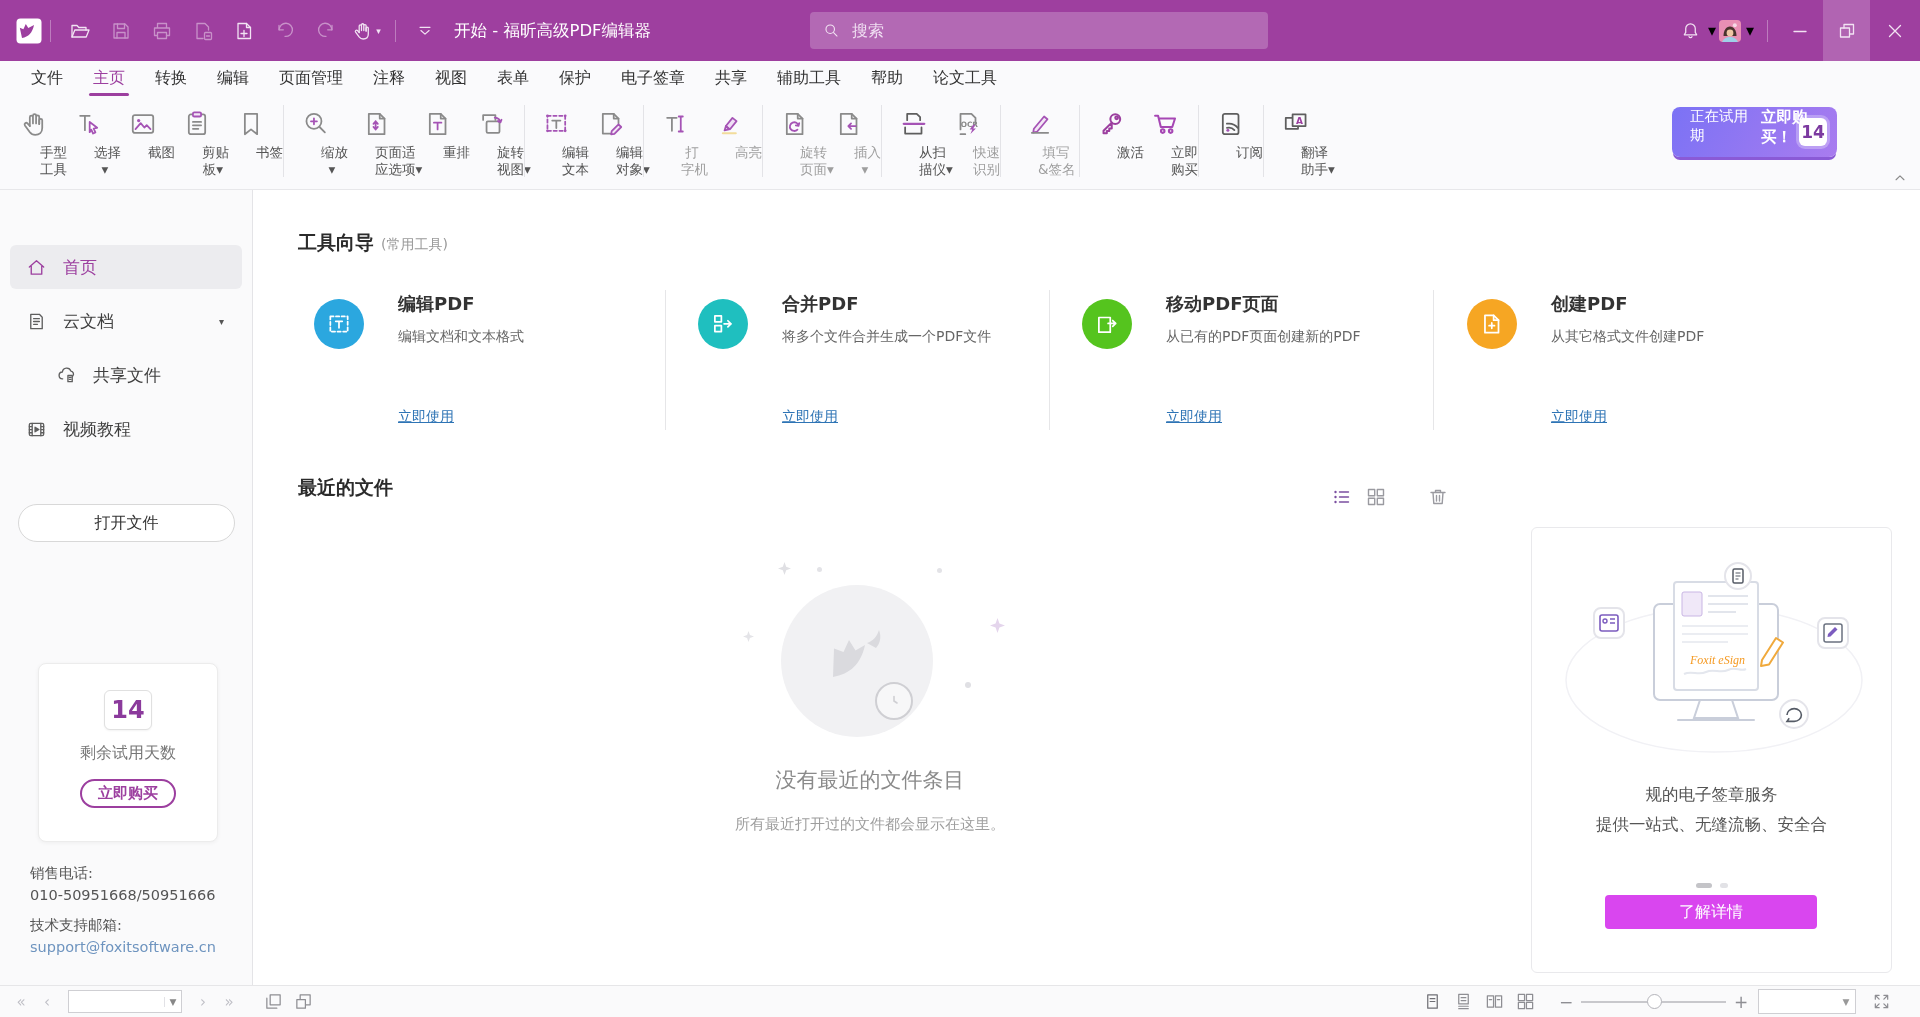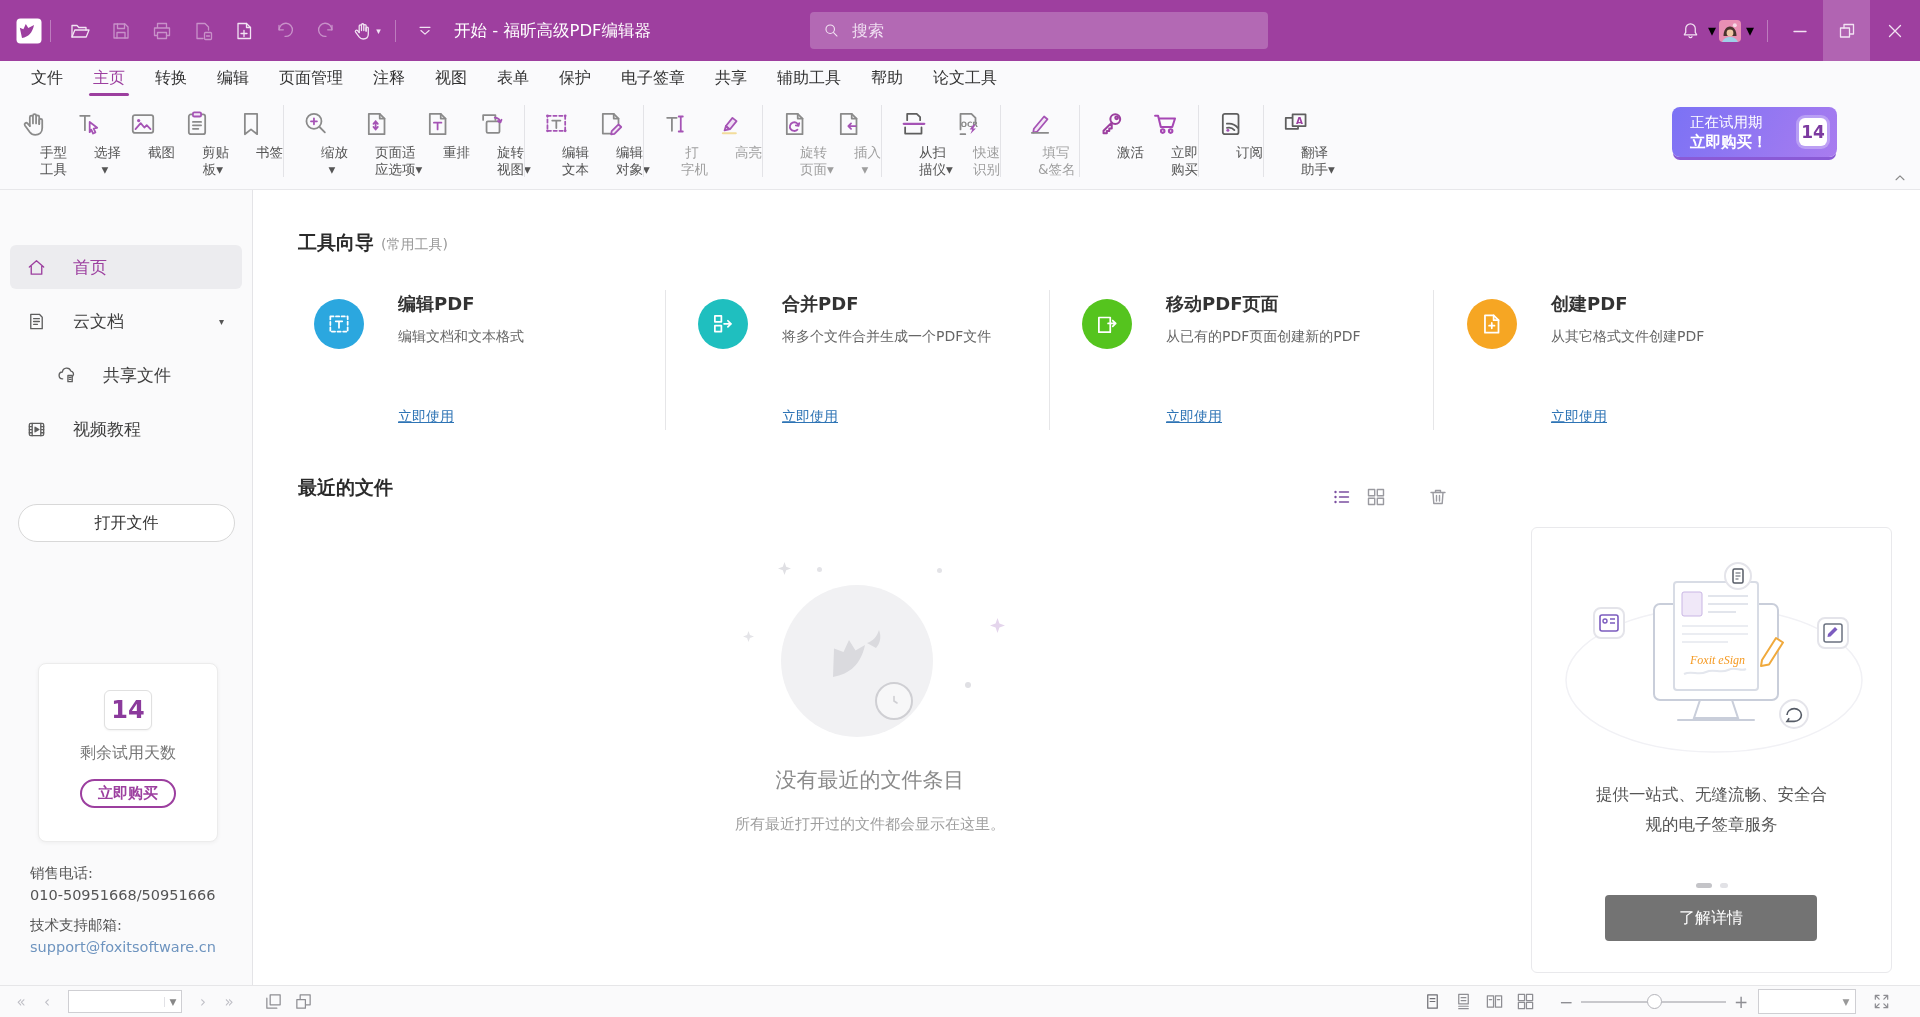--- a/index.html
+++ b/index.html
@@ -36,29 +36,29 @@
   .ribbon svg .pf{fill:#A553B5;stroke:none}
   .ribbon svg .df{stroke:#5E5E5E}
   .ribbon svg .act{stroke:#9C3F9F;stroke-width:1.5}
   .tool{width:54px;display:flex;flex-direction:column;padding-top:3px;}
   .tool.wide{width:68px;}
   .tool .ic{height:40px;display:flex;align-items:center;justify-content:center}
   .tool .ic svg{width:30px;height:30px}
   .tool .lb{font-size:13.5px;line-height:17px;color:#555;text-align:center;white-space:nowrap;margin-left:32px;}
   .tool.dim .lb{color:#9e9e9e}
   .ribbon-divider{width:1px;height:72px;background:#E3E3E7;margin:4px 5px 0;}
-  .trial-badge{position:absolute;left:1672px;top:11px;width:165px;height:50px;border-radius:8px;background:linear-gradient(120deg,#7B72F5,#A97CEF);box-shadow:0 4px 0 -1px #8a5ad6;color:#fff;padding-left:18px;box-sizing:border-box;display:flex;flex-direction:column;justify-content:center;}
+  .trial-badge{position:absolute;left:1672px;top:11px;width:165px;height:50px;border-radius:8px;background:linear-gradient(120deg,#7B72F5,#A97CEF);box-shadow:0 4px 0 -1px #8a5ad6;color:#fff;padding-left:18px;box-sizing:border-box;display:flex;flex-direction:row;justify-content:center;}
   .trial-badge .l1{font-size:14.5px;line-height:19px}
   .trial-badge .l2{font-size:15.5px;font-weight:bold;line-height:20px}
   .trial-days{position:absolute;right:10px;top:11px;width:28px;height:28px;background:#fff;border-radius:6px;color:#7C3AA0;font-weight:bold;font-size:17px;display:flex;align-items:center;justify-content:center;box-shadow:0 0 0 3px rgba(255,255,255,.28);}
   .ribbon-collapse{position:absolute;right:10px;bottom:3px;width:20px;height:16px;display:flex;align-items:center;justify-content:center;}
   
   .sidebar{position:absolute;left:0;top:190px;bottom:32px;width:253px;background:#FAFAFB;border-right:1px solid #E4E4E7;box-sizing:border-box;}
   .sidebar svg{fill:none;stroke:#5E5E5E;stroke-width:1.4;stroke-linecap:round;stroke-linejoin:round}
-  .snav{position:absolute;left:10px;right:10px;height:44px;border-radius:6px;display:flex;align-items:center;padding-left:16px;gap:26px;font-size:17px;color:#3f3f3f;box-sizing:border-box;}
+  .snav{position:absolute;left:10px;right:10px;height:44px;border-radius:6px;display:flex;align-items:center;padding-left:16px;gap:16px;font-size:17px;color:#3f3f3f;box-sizing:border-box;}
   .snav.active{background:#ECECEF;color:#9C3F9F;}
   .snav.active svg{stroke:#9C3F9F}
   .snav.indent{padding-left:46px;}
   .snav .caret{position:absolute;right:18px;font-size:10px;color:#555;}
   .snav svg{width:21px;height:21px}
   .open-btn{position:absolute;left:18px;top:314px;width:217px;height:38px;border-radius:19px;border:1px solid #D8D8D8;background:#fff;font-size:16px;color:#333;display:flex;align-items:center;justify-content:center;box-sizing:border-box;}
   .trial-card{position:absolute;left:38px;top:473px;width:180px;height:179px;background:#fff;border:1px solid #ECECEC;border-radius:8px;box-shadow:0 1px 4px rgba(0,0,0,.05);display:flex;flex-direction:column;align-items:center;box-sizing:border-box;}
   .trial-card .days{margin-top:26px;width:46px;height:38px;border:1px solid #E0E0E0;border-radius:6px;display:flex;align-items:center;justify-content:center;font-size:24px;font-weight:bold;color:#8B3A9C;background:#fff;box-shadow:0 1px 2px rgba(0,0,0,.05);}
   .trial-card .cap{margin-top:13px;font-size:16px;color:#777;}
   .trial-card .buy{margin-top:15px;width:96px;height:29px;border:2px solid #9C3F9F;border-radius:16px;color:#9C3F9F;font-weight:bold;font-size:15px;display:flex;align-items:center;justify-content:center;background:#fff;box-sizing:border-box;}
@@ -87,21 +87,21 @@
   .empty-texts .et{font-size:21px;color:#8A8A8A;}
   .empty-texts .eh{font-size:15px;color:#9E9E9E;margin-top:21px;}
   .sparkle{position:absolute;}
   
   .promo{position:absolute;left:1278px;top:337px;width:361px;height:446px;background:#fff;border:1px solid #E9E9EC;border-radius:6px;box-sizing:border-box;}
   .promo .illus{position:absolute;left:10px;top:34px;}
   .promo .ptext{position:absolute;left:0;top:252px;width:100%;text-align:center;font-size:16.5px;color:#555;line-height:30px;}
   .promo .dots{position:absolute;left:0;top:355px;width:100%;display:flex;justify-content:center;gap:8px;}
   .promo .dots .d1{width:16px;height:5px;border-radius:3px;background:#C4C4C8;}
   .promo .dots .d2{width:8px;height:5px;border-radius:3px;background:#E2E2E6;}
-  .promo .pbtn{position:absolute;left:73px;top:367px;width:212px;height:46px;background:#737373;border-radius:4px;color:#fff;font-size:16px;display:flex;align-items:center;justify-content:center;}
+  .promo .pbtn{position:absolute;left:73px;top:367px;width:212px;height:34px;background:#d946ef;border-radius:4px;color:#fff;font-size:16px;display:flex;align-items:center;justify-content:center;}
   
   .statusbar{position:absolute;left:0;bottom:0;width:1920px;height:32px;background:#FAFAFB;border-top:1px solid #E6E6E8;display:flex;align-items:center;box-sizing:border-box;font-size:15px;}
   .statusbar svg{fill:none;stroke:#8E8E93;stroke-width:1.3;stroke-linecap:round;stroke-linejoin:round;width:19px;height:19px}
   .nav-gl{color:#BFBFC6;font-size:15px;width:26px;text-align:center;}
   .page-box{width:112px;height:21px;background:#fff;border:1px solid #CFCFD3;display:flex;align-items:center;margin:0 8px;}
   .page-box input{flex:1;border:none;outline:none;font-size:13px;padding:0 4px;min-width:0;font-family:inherit;}
   .page-box .pb-caret{width:16px;text-align:center;color:#888;font-size:9px;border-left:1px solid #E2E2E6;}
   .sb-ico{width:30px;height:26px;display:flex;align-items:center;justify-content:center;}
   .sb-right{margin-left:auto;display:flex;align-items:center;padding-right:24px;}
   .vm{width:31px;height:26px;display:flex;align-items:center;justify-content:center;}
@@ -774,22 +774,22 @@
           <rect x="191" y="7" width="10" height="14" rx="1.5" fill="none" stroke="#555B66" stroke-width="1.5"></rect>
           <path d="M193.5 11h5M193.5 14h5M193.5 17h3" stroke="#555B66" stroke-width="1.2"></path>
           <rect x="276" y="56" width="30" height="30" rx="7" fill="#fff" stroke="#E4E4EA" stroke-width="2"></rect>
           <rect x="282" y="62" width="18" height="18" rx="2" fill="none" stroke="#6B7280" stroke-width="1.5"></rect>
           <path d="M286 72l7-7 2.5 2.5-7 7-3 .5z" fill="#7C5CBF"></path>
           <circle cx="252" cy="152" r="14" fill="#fff" stroke="#E4E4EA" stroke-width="2"></circle>
           <path d="M245 153a7.2 6.4 0 117.2 6.4h-7.2l2.2-3.2" fill="none" stroke="#555B66" stroke-width="1.6"></path>
         </svg>
       </div>
       <div class="ptext">
+        <div>规的电子签章服务</div>
         <div>提供一站式、无缝流畅、安全合</div>
-        <div>规的电子签章服务</div>
       </div>
       <div class="dots">
         <span class="d1"></span>
         <span class="d2"></span>
       </div>
       <div class="pbtn">了解详情</div>
     </div>
   </div>
 
   <div class="statusbar">

